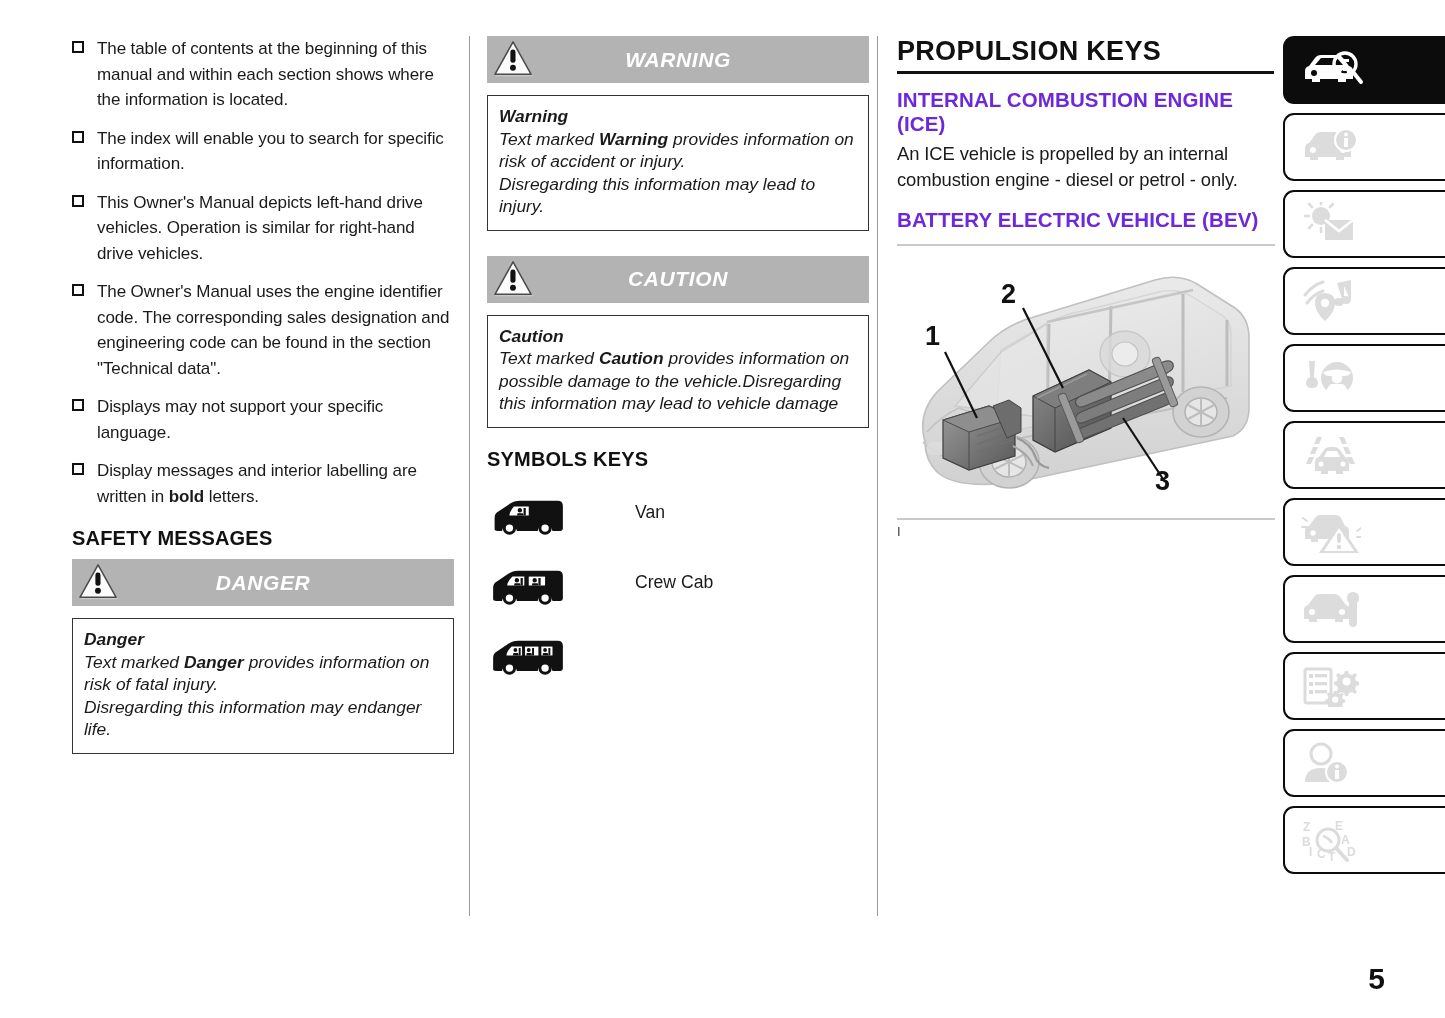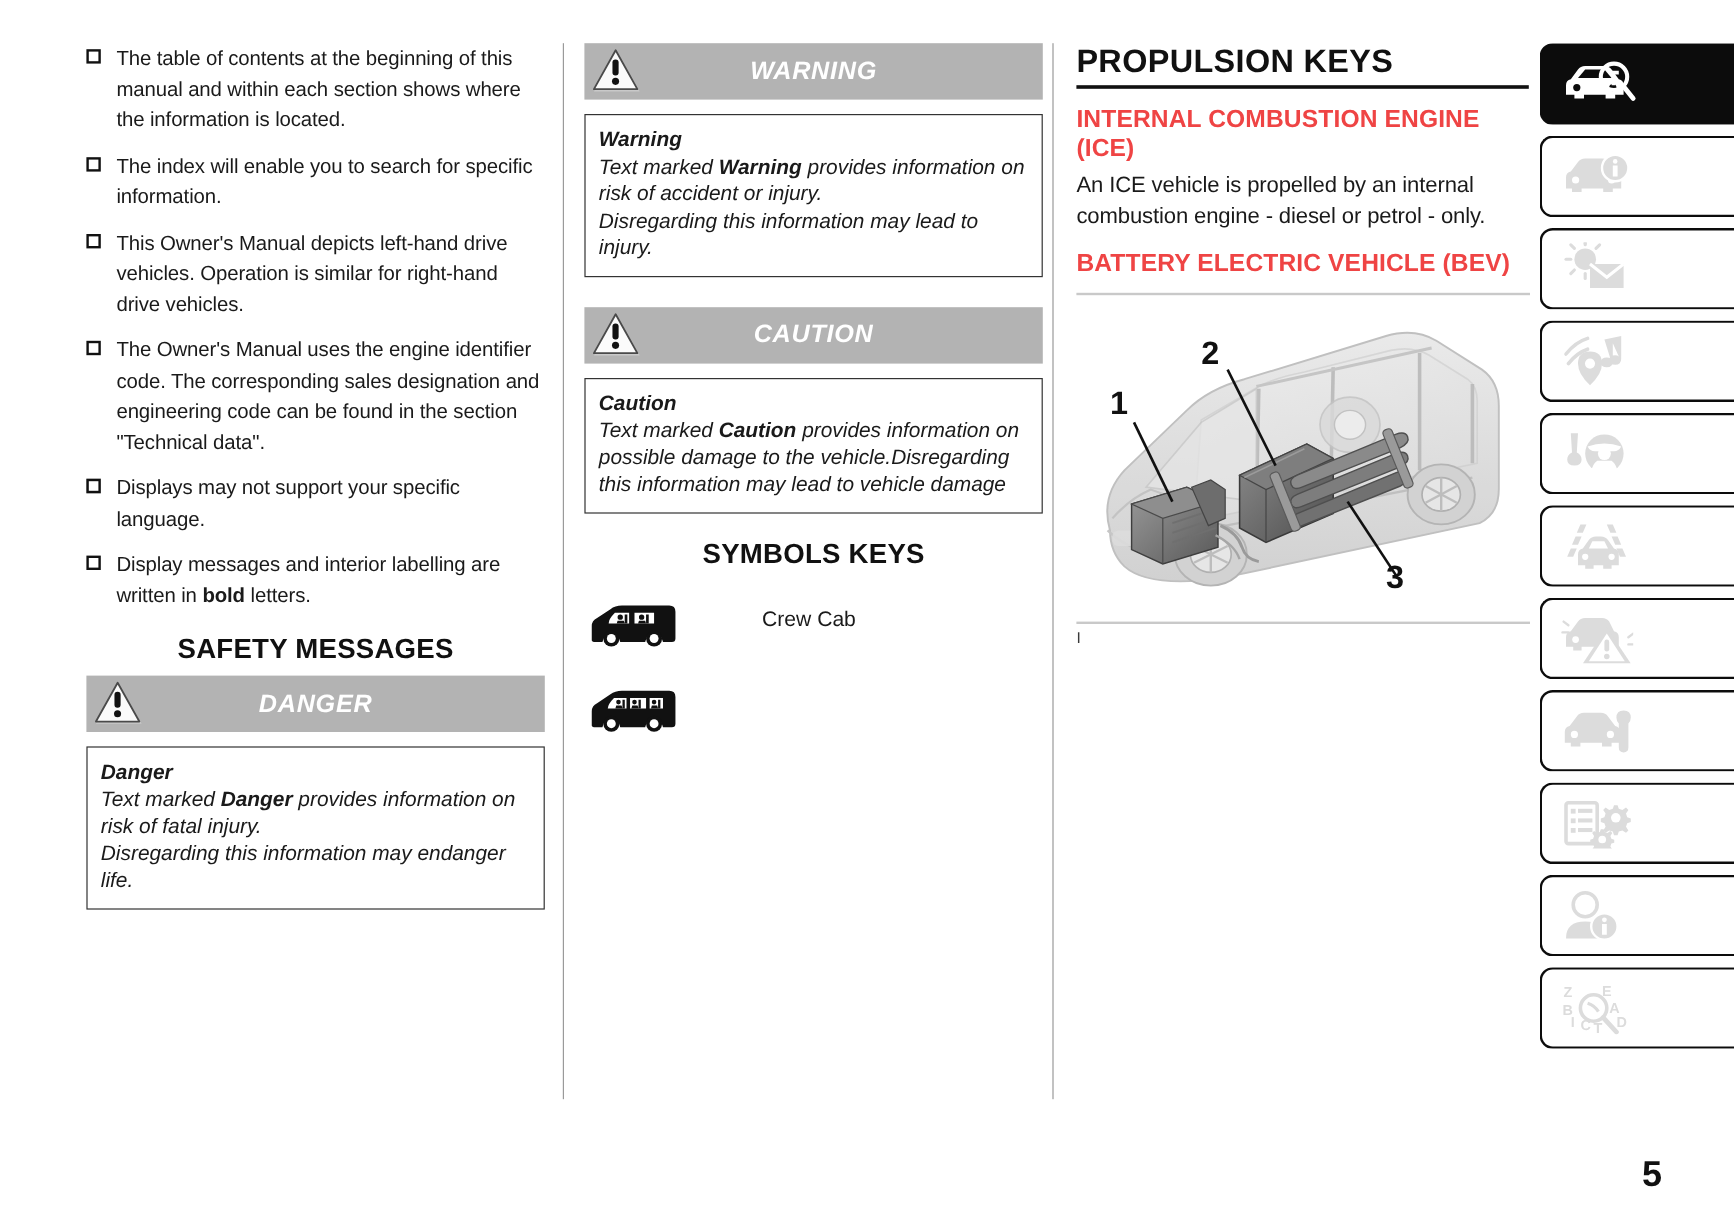--- a/index.html
+++ b/index.html
@@ -32,31 +32,31 @@
     border:2.4px solid #111;background:#fff;box-sizing:border-box;
   }
   ul.bullets li .bsq:after{
     content:"";position:absolute;left:2.2px;top:2.2px;width:12px;height:12px;
     background:#111;z-index:-1;
   }
   ul.bullets li b{font-weight:bold;}
 
   
   .h-section{
-    font-size:23px;font-weight:bold;letter-spacing:0.2px;
-    margin:18px 0 9px 0;color:#111;text-align:center;
+    font-size:20px;font-weight:bold;letter-spacing:0.2px;
+    margin:18px 0 9px 0;color:#111;
   }
   .h-main{
     font-size:27px;font-weight:bold;letter-spacing:0.3px;color:#111;
     margin:0 0 2px 0;
   }
   .h-main-rule{height:3px;background:#111;margin:4px 0 14px 0;width:377px;}
   .h-sub{
     font-size:20.5px;font-weight:bold;letter-spacing:0.1px;line-height:24px;
-    color:#ef4444;margin:16px 0 5px 0;
+    color:#6d28d9;margin:16px 0 5px 0;
   }
   .h-sub.first{margin-top:0;}
   p.body{font-size:18.4px;line-height:25.5px;margin:0 0 0 0;letter-spacing:-0.1px;}
 
   
   .alertbar{
     position:relative;height:47px;background:#b3b3b3;
     display:flex;align-items:center;justify-content:center;margin-bottom:12px;
   }
   .alertbar .tri{position:absolute;left:6px;top:4px;width:42px;height:40px;}
@@ -188,20 +188,34 @@
       <span class="alabel">CAUTION</span>
     </div>
 
     <div class="alertbox">
       <span class="atitle">Caution</span>
       <span>Text marked </span><b>Caution</b><span> provides information on possible damage to the vehicle.Disregarding this information may lead to vehicle damage</span>
     </div>
 
     <div class="h-section" style="margin-top:20px;">SYMBOLS KEYS</div>
 
+    <div class="symrow r1">
+      <div class="symicon">
+        <svg width="82" height="46" viewBox="0 0 110 62">
+          <path fill="#111" d="M10 52 L10 36 Q10 30 16 27 L31 17 Q36 13 44 13 L95 13 Q102 13 102 20 L102 50 Q102 54 98 54 L88 54 Q86 44 78 44 Q70 44 68 54 L40 54 Q38 44 30 44 Q22 44 20 54 L14 54 Q10 54 10 52 Z"></path>
+          <path fill="#fff" d="M36 21 L56 21 L56 33 L30 33 Q30 28 36 21 Z"></path>
+          <path fill="#111" d="M44 23 q3 0 3 3 q0 3 -3 3 q-3 0 -3 -3 q0 -3 3 -3 Z M41 30 l7 0 l1 3 l-9 0 Z M49 23 l3 0 l0 10 l-3 0 Z"></path>
+          <circle cx="30" cy="50" r="9" fill="#111"></circle>
+            <circle cx="30" cy="50" r="5" fill="#fff"></circle>
+          <circle cx="78" cy="50" r="9" fill="#111"></circle>
+            <circle cx="78" cy="50" r="5" fill="#fff"></circle>
+        </svg>
+      </div>
+      <div class="symlabel">Van</div>
+    </div>
 
     <div class="symrow r2">
       <div class="symicon">
         <svg width="82" height="46" viewBox="0 0 110 62">
           <path fill="#111" d="M8 52 L8 36 Q8 30 14 27 L29 17 Q34 13 42 13 L95 13 Q102 13 102 20 L102 50 Q102 54 98 54 L88 54 Q86 44 78 44 Q70 44 68 54 L40 54 Q38 44 30 44 Q22 44 20 54 L12 54 Q8 54 8 52 Z"></path>
           <path fill="#fff" d="M34 21 L50 21 L50 33 L27 33 Q27 28 34 21 Z"></path>
           <path fill="#111" d="M40 23 q3 0 3 3 q0 3 -3 3 q-3 0 -3 -3 q0 -3 3 -3 Z M37 30 l7 0 l1 3 l-9 0 Z M45 23 l3 0 l0 10 l-3 0 Z"></path>
           <path fill="#fff" d="M56 21 L78 21 L78 33 L56 33 Z"></path>
           <path fill="#111" d="M64 23 q3 0 3 3 q0 3 -3 3 q-3 0 -3 -3 q0 -3 3 -3 Z M61 30 l7 0 l1 3 l-9 0 Z M69 23 l3 0 l0 10 l-3 0 Z"></path>
           <circle cx="30" cy="50" r="9" fill="#111"></circle>

